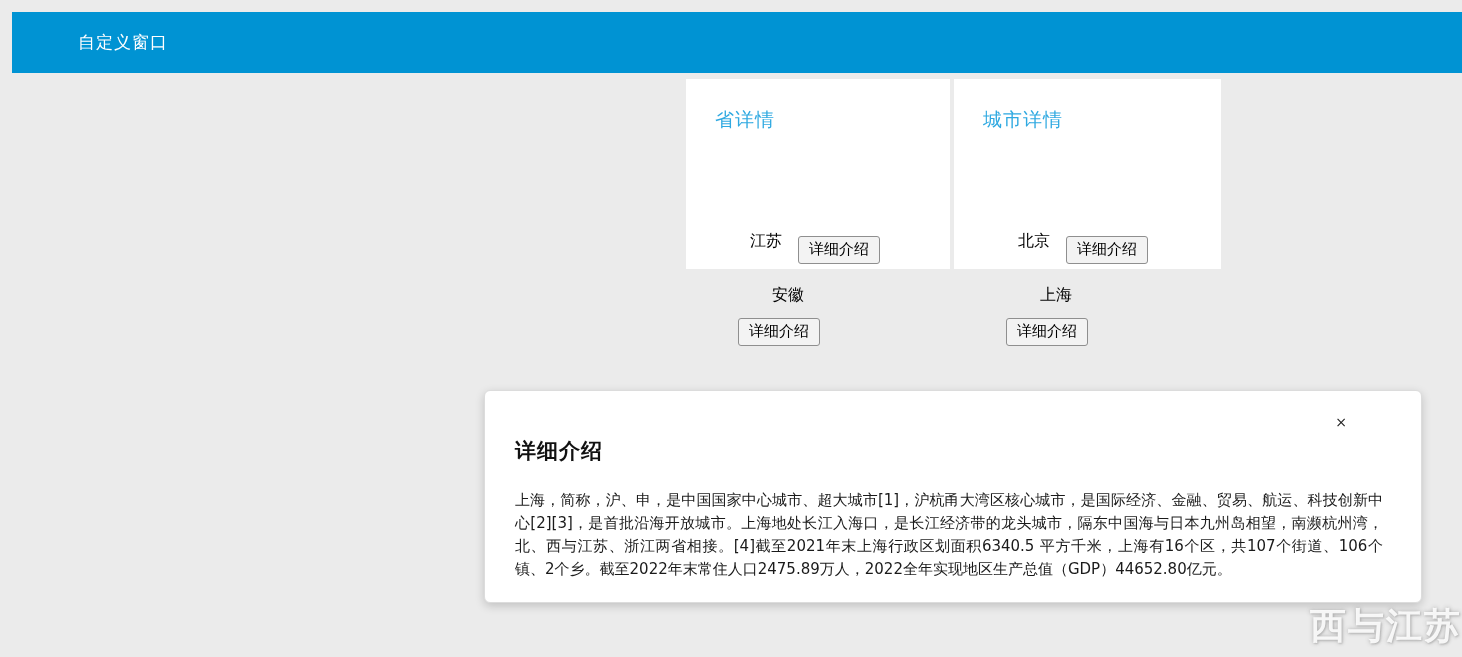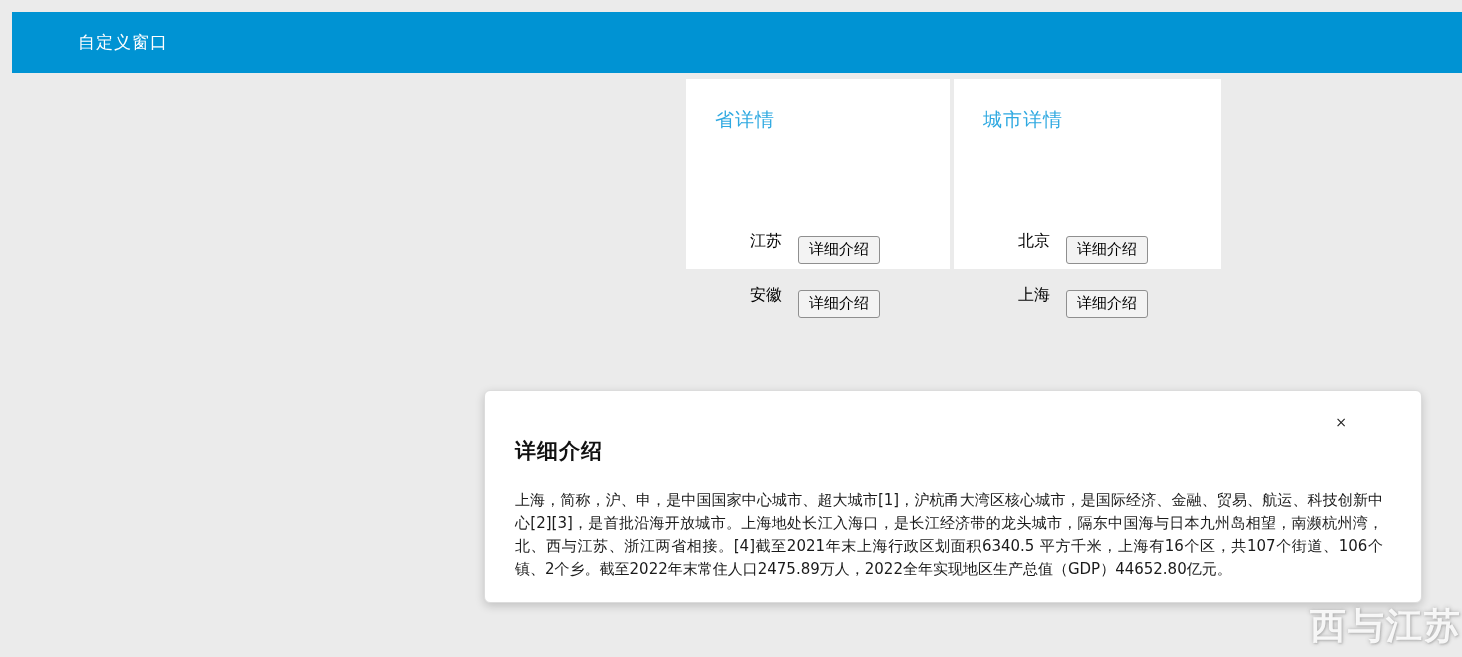--- a/index.html
+++ b/index.html
@@ -38,21 +38,21 @@
     font-size: 19px;
     font-weight: normal;
     letter-spacing: 1px;
   }
   .panel .row {
     position: absolute;
     left: 12px;
     display: flex; align-items: flex-end; margin-left: 28px;
   }
   .panel .row.r1 { top: 128px; }
-  .panel .row.r2 { top: 182px; }
+  .panel .row.r2 { top: 182px; flex-direction: column; }
   .panel .row .lbl {
     font-size: 16px;
     color: #000000;
     margin-right: 4px;
     white-space: nowrap;
   }
   .detail-btn {
     font-family: inherit;
     font-size: 15px;
     color: #000000;

